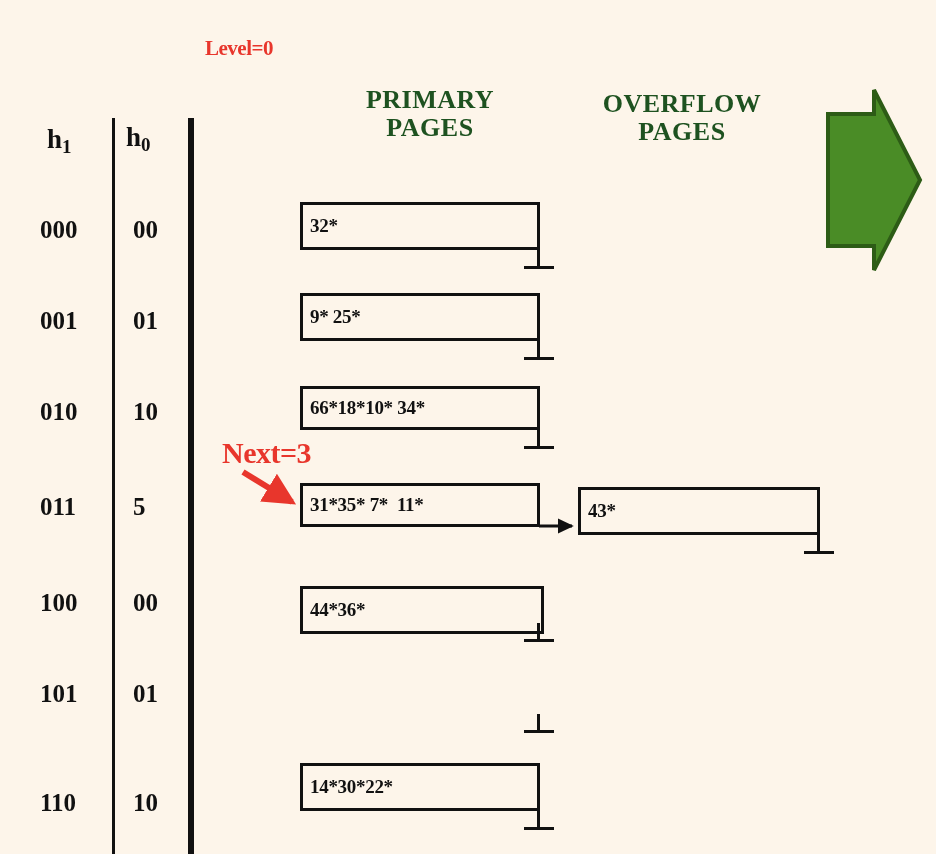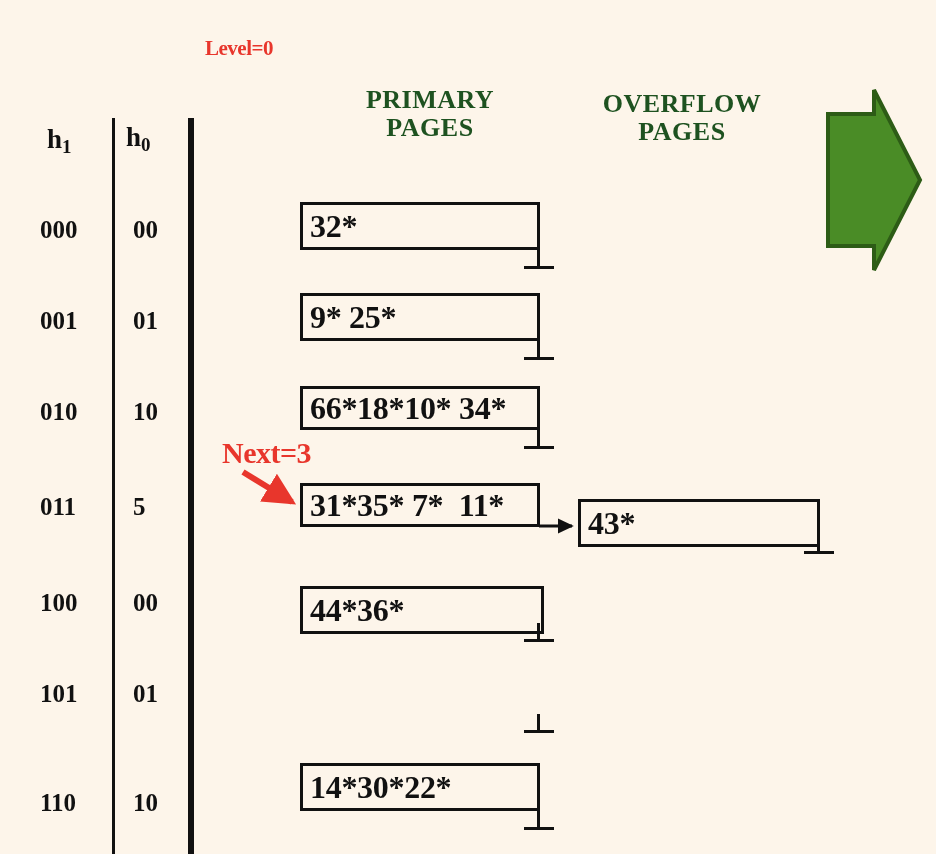--- a/index.html
+++ b/index.html
@@ -86,21 +86,21 @@
   
   .page-box {
     position: absolute;
     box-sizing: border-box;
     border: 3px solid #111;
     background: #FDF5EA;
     display: flex;
     align-items: center;
   }
   .page-box .contents {
-    font-size: 32px;
+    font-size: 19px;
     font-weight: bold;
     color: #111;
     white-space: pre;
     padding-left: 7px;
     letter-spacing: -0.3px;
   }
 
   
   .terminator {
     position: absolute;
@@ -221,21 +221,21 @@
 
   <svg class="overflow-arrow" width="46" height="28" viewBox="0 0 46 28">
     <defs>
       <marker id="blkhead" markerWidth="6" markerHeight="6" refX="4.8" refY="3" orient="auto" markerUnits="strokeWidth">
         <path d="M0,0.4 L5.4,3 L0,5.6 z" fill="#111"></path>
       </marker>
     </defs>
     <line x1="1" y1="14" x2="34" y2="14" stroke="#111" stroke-width="3" marker-end="url(#blkhead)"></line>
   </svg>
 
-  <div class="page-box" style="left:578px; top:487px; width:242px; height:48px;margin-top:12px;">
+  <div class="page-box" style="left:578px; top:487px; width:242px; height:48px;">
     <span class="contents">43*</span>
   </div>
   <div class="terminator" style="left:817px; top:535px;">
     <div class="stem"></div>
     <div class="bar"></div>
   </div>
 
   <div class="hash-val c1" style="top:589px">100</div>
   <div class="hash-val c0" style="top:589px">00</div>
   <div class="page-box" style="left:300px; top:586px; width:244px; height:48px;">

